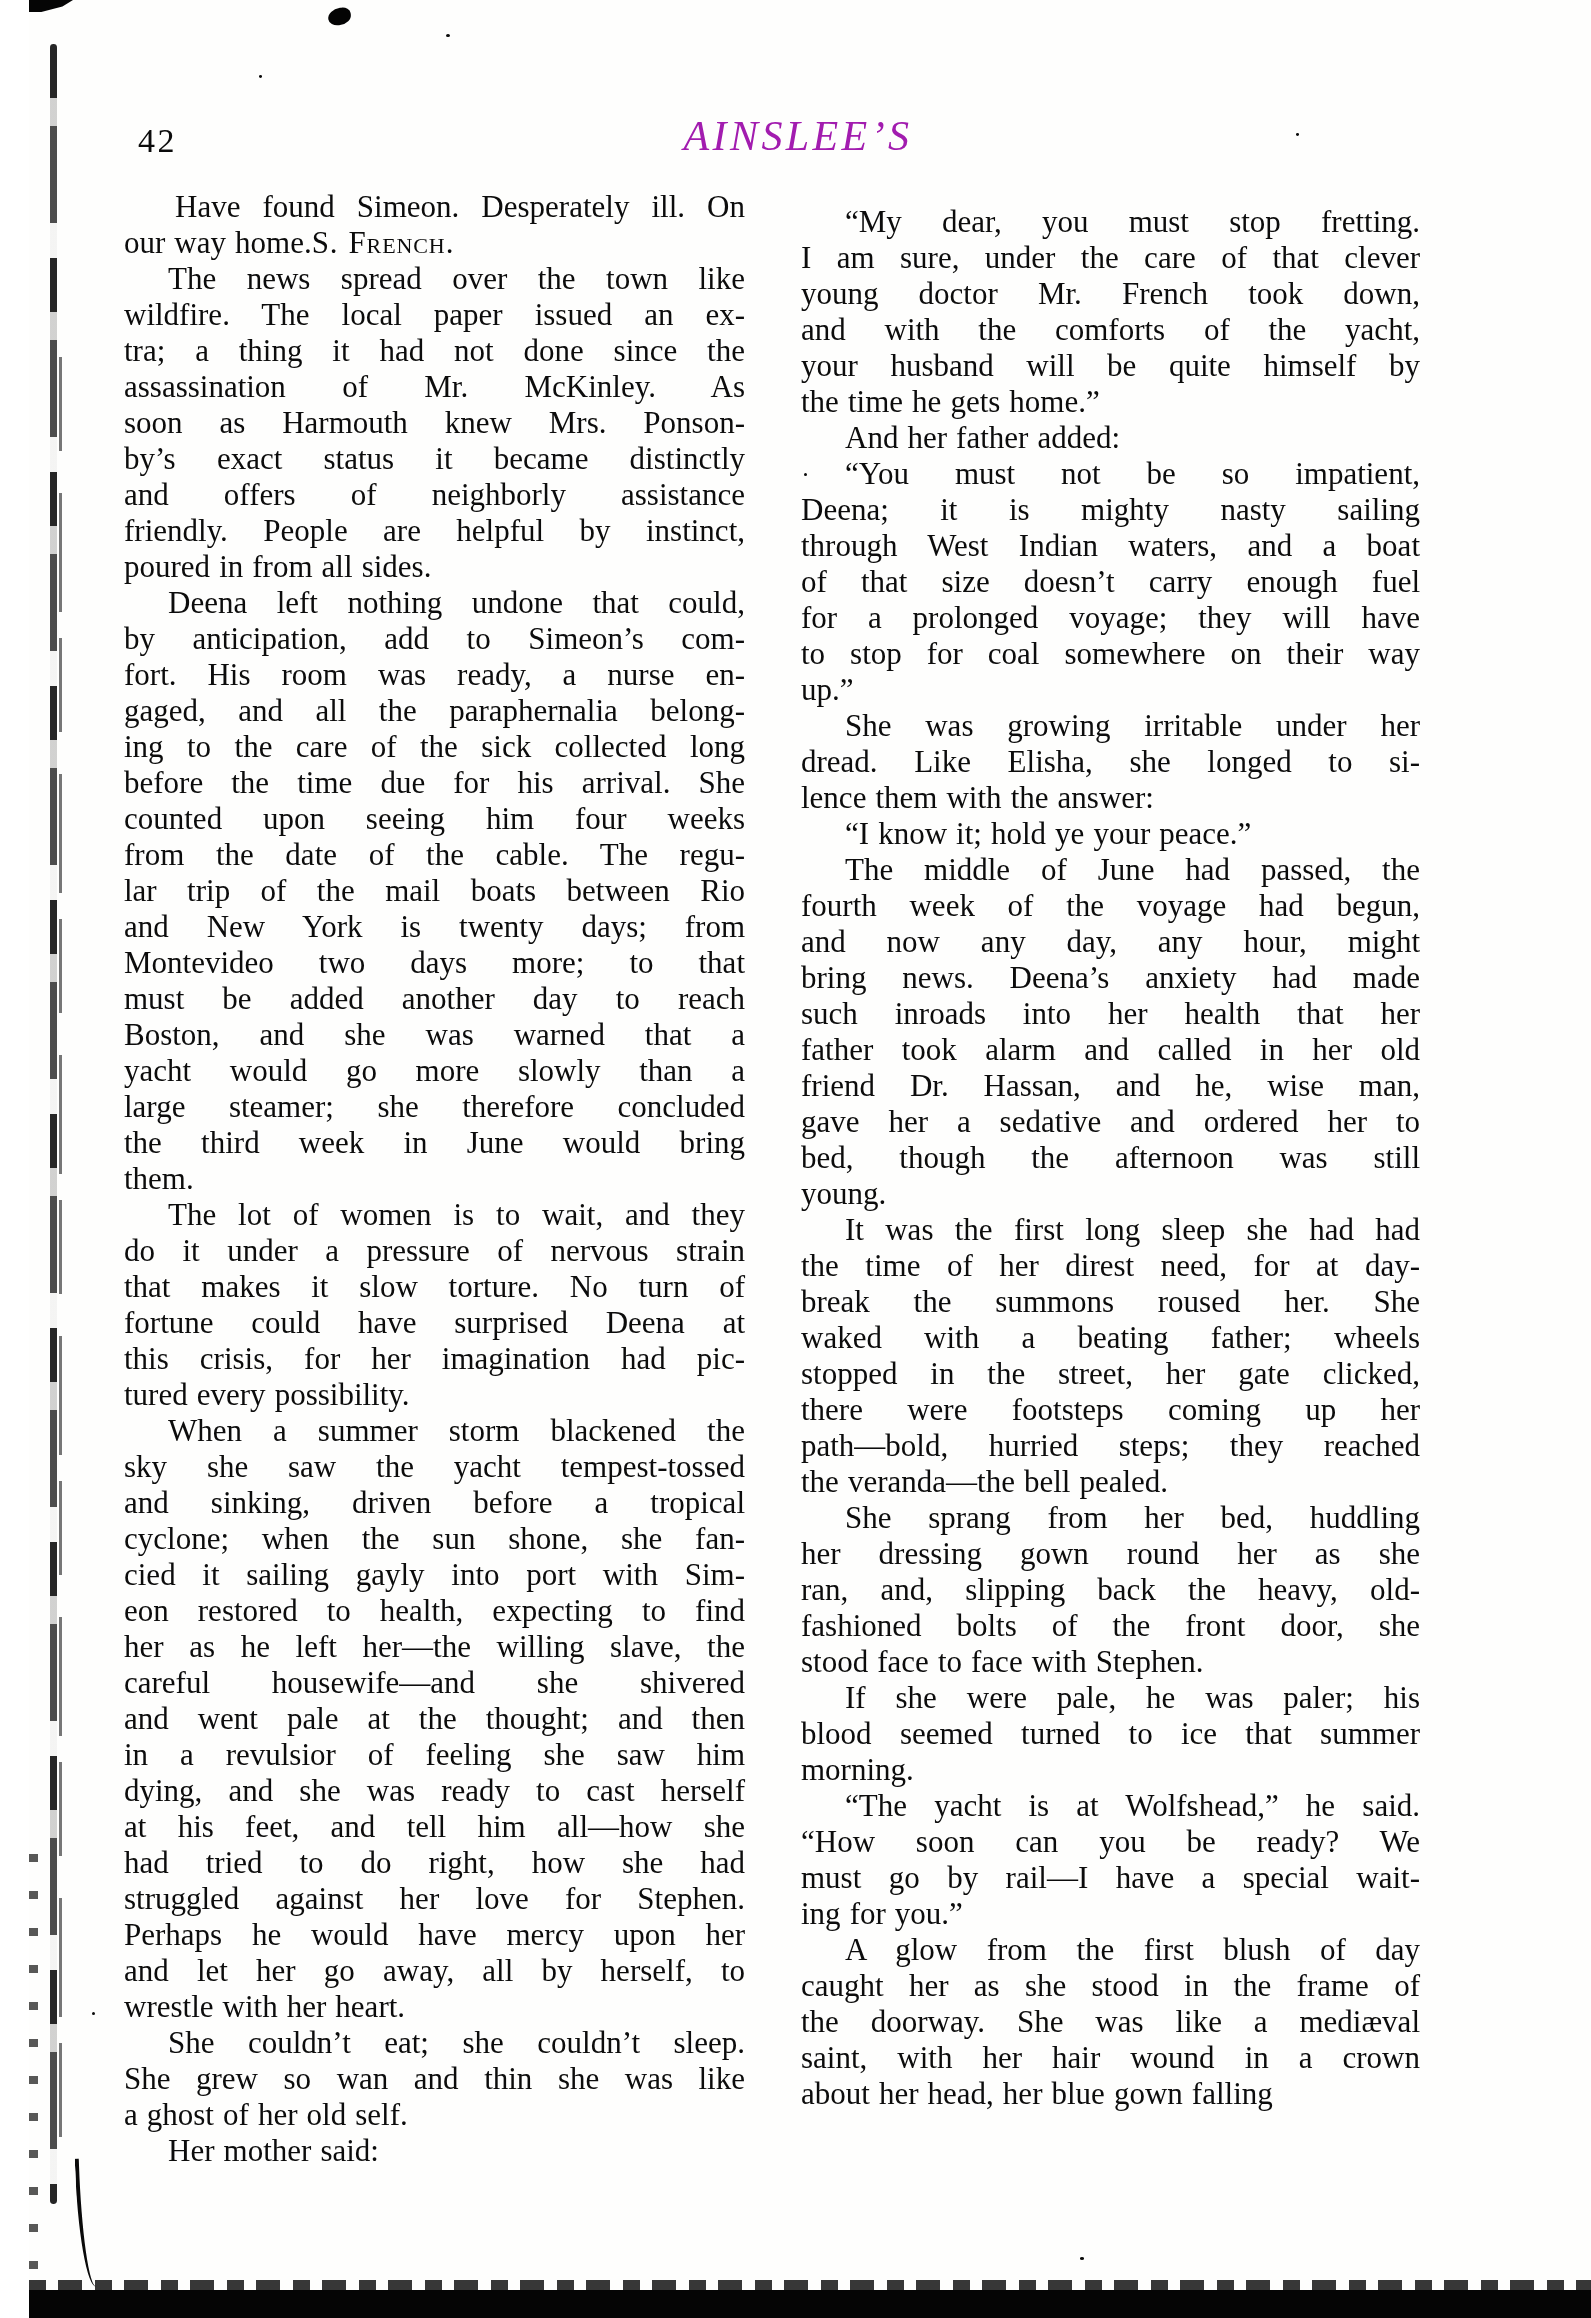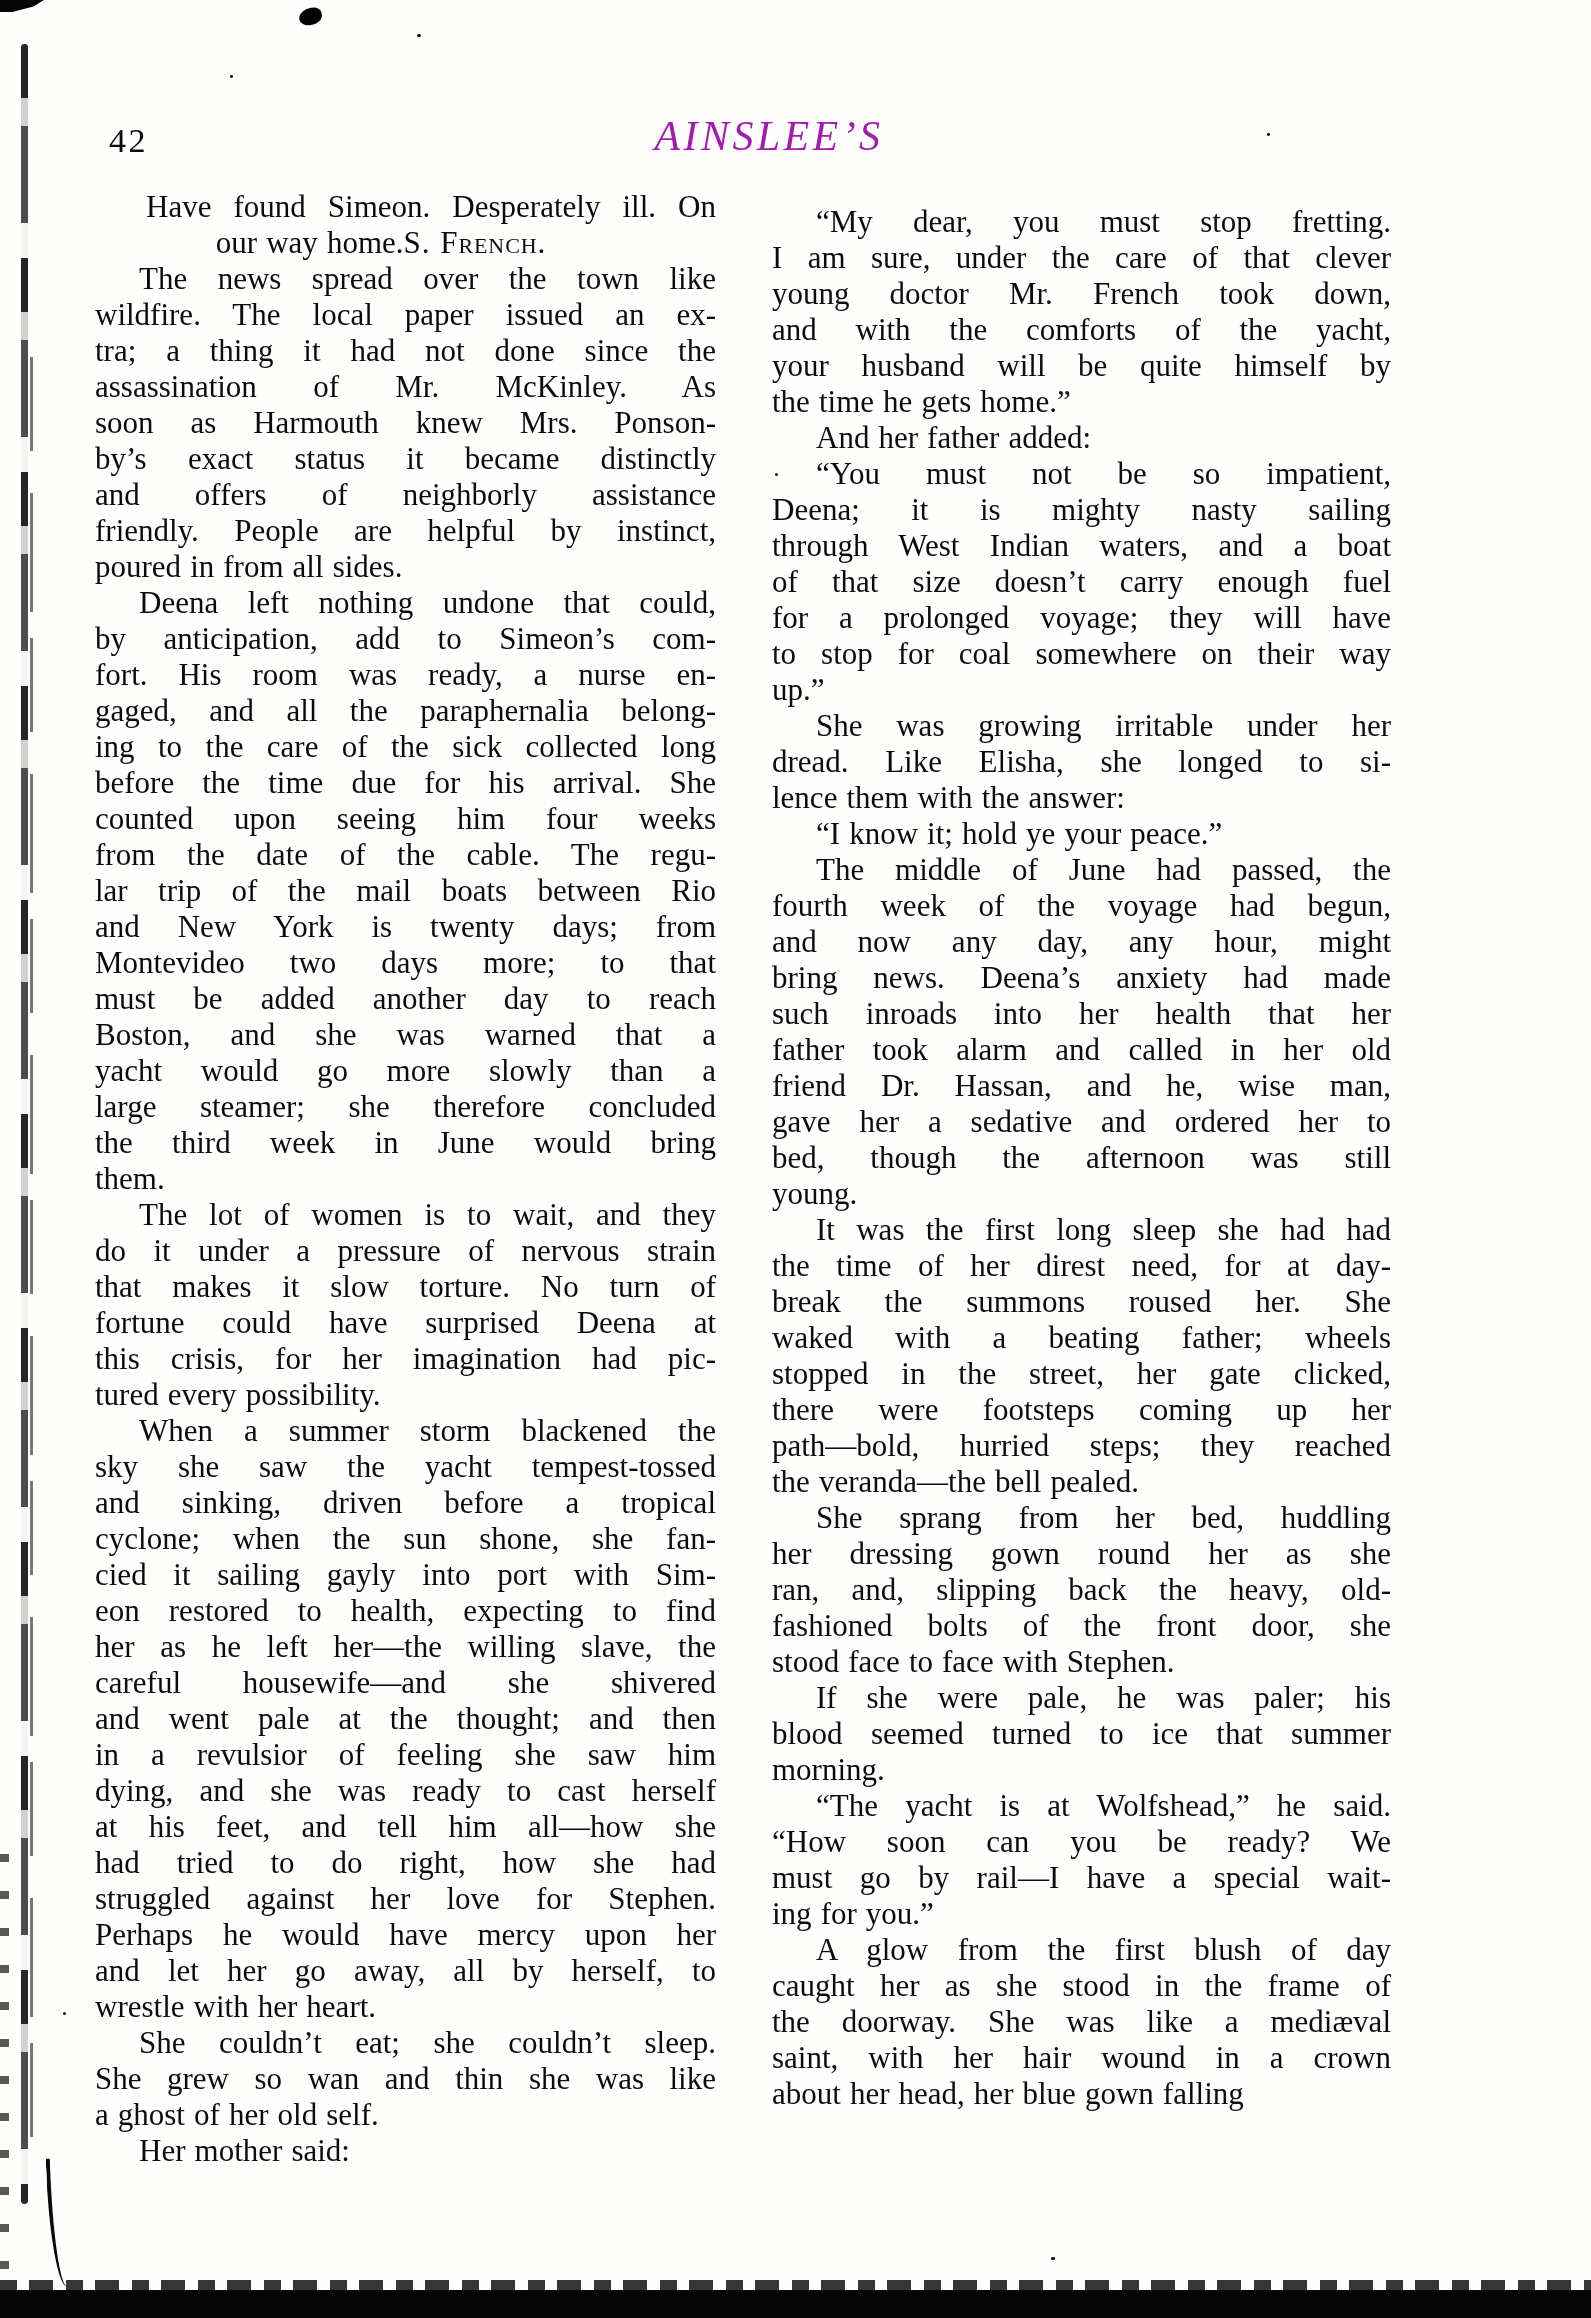--- a/index.html
+++ b/index.html
@@ -4,21 +4,21 @@
 <style>
   html,body{margin:0;padding:0;}
   body{
     width:1592px;height:2319px;
     background:#ffffff;
     font-family:"Liberation Serif", serif;
     color:#0c0c0c;
     overflow:hidden;
     position:relative;
   }
-  .page{position:absolute;inset:0;background:#fefefd;}
+  .page{position:absolute;inset:0;background:#fefefd;margin-left:29px;}
   .page-number{
     position:absolute;left:109px;top:122px;
     font-size:34px;letter-spacing:2.6px;color:#0b0b0b;
   }
   .magazine-title{
     position:absolute;left:769px;top:112px;transform:translateX(-50%);
     font-style:italic;font-size:42px;letter-spacing:3.4px;color:#a21caf;
     white-space:nowrap;
   }
   .column{
@@ -31,21 +31,21 @@
   .line{
     text-align:justify;
     -moz-text-align-last:justify;
     text-align-last:justify;
     white-space:normal;
   }
   .line.last{text-align-last:left;-moz-text-align-last:left;}
   .line.indent{text-indent:44px;}
   .telegram .tg1{text-indent:51px;}
   .telegram .tg2{
-    display:flex;justify-content:center;
+    display:flex;justify-content:flex-start;
     padding-right:49px;text-align:left;text-align-last:left;
   }
   .telegram .sig{font-variant:small-caps;letter-spacing:0.9px;}
   
   .artifact{position:absolute;pointer-events:none;}
   .corner-blob{
     left:0;top:0;width:44px;height:12px;background:#050505;
     clip-path:polygon(0 0,100% 0,76% 55%,28% 100%,0 100%);
   }
   .ink-blob{

